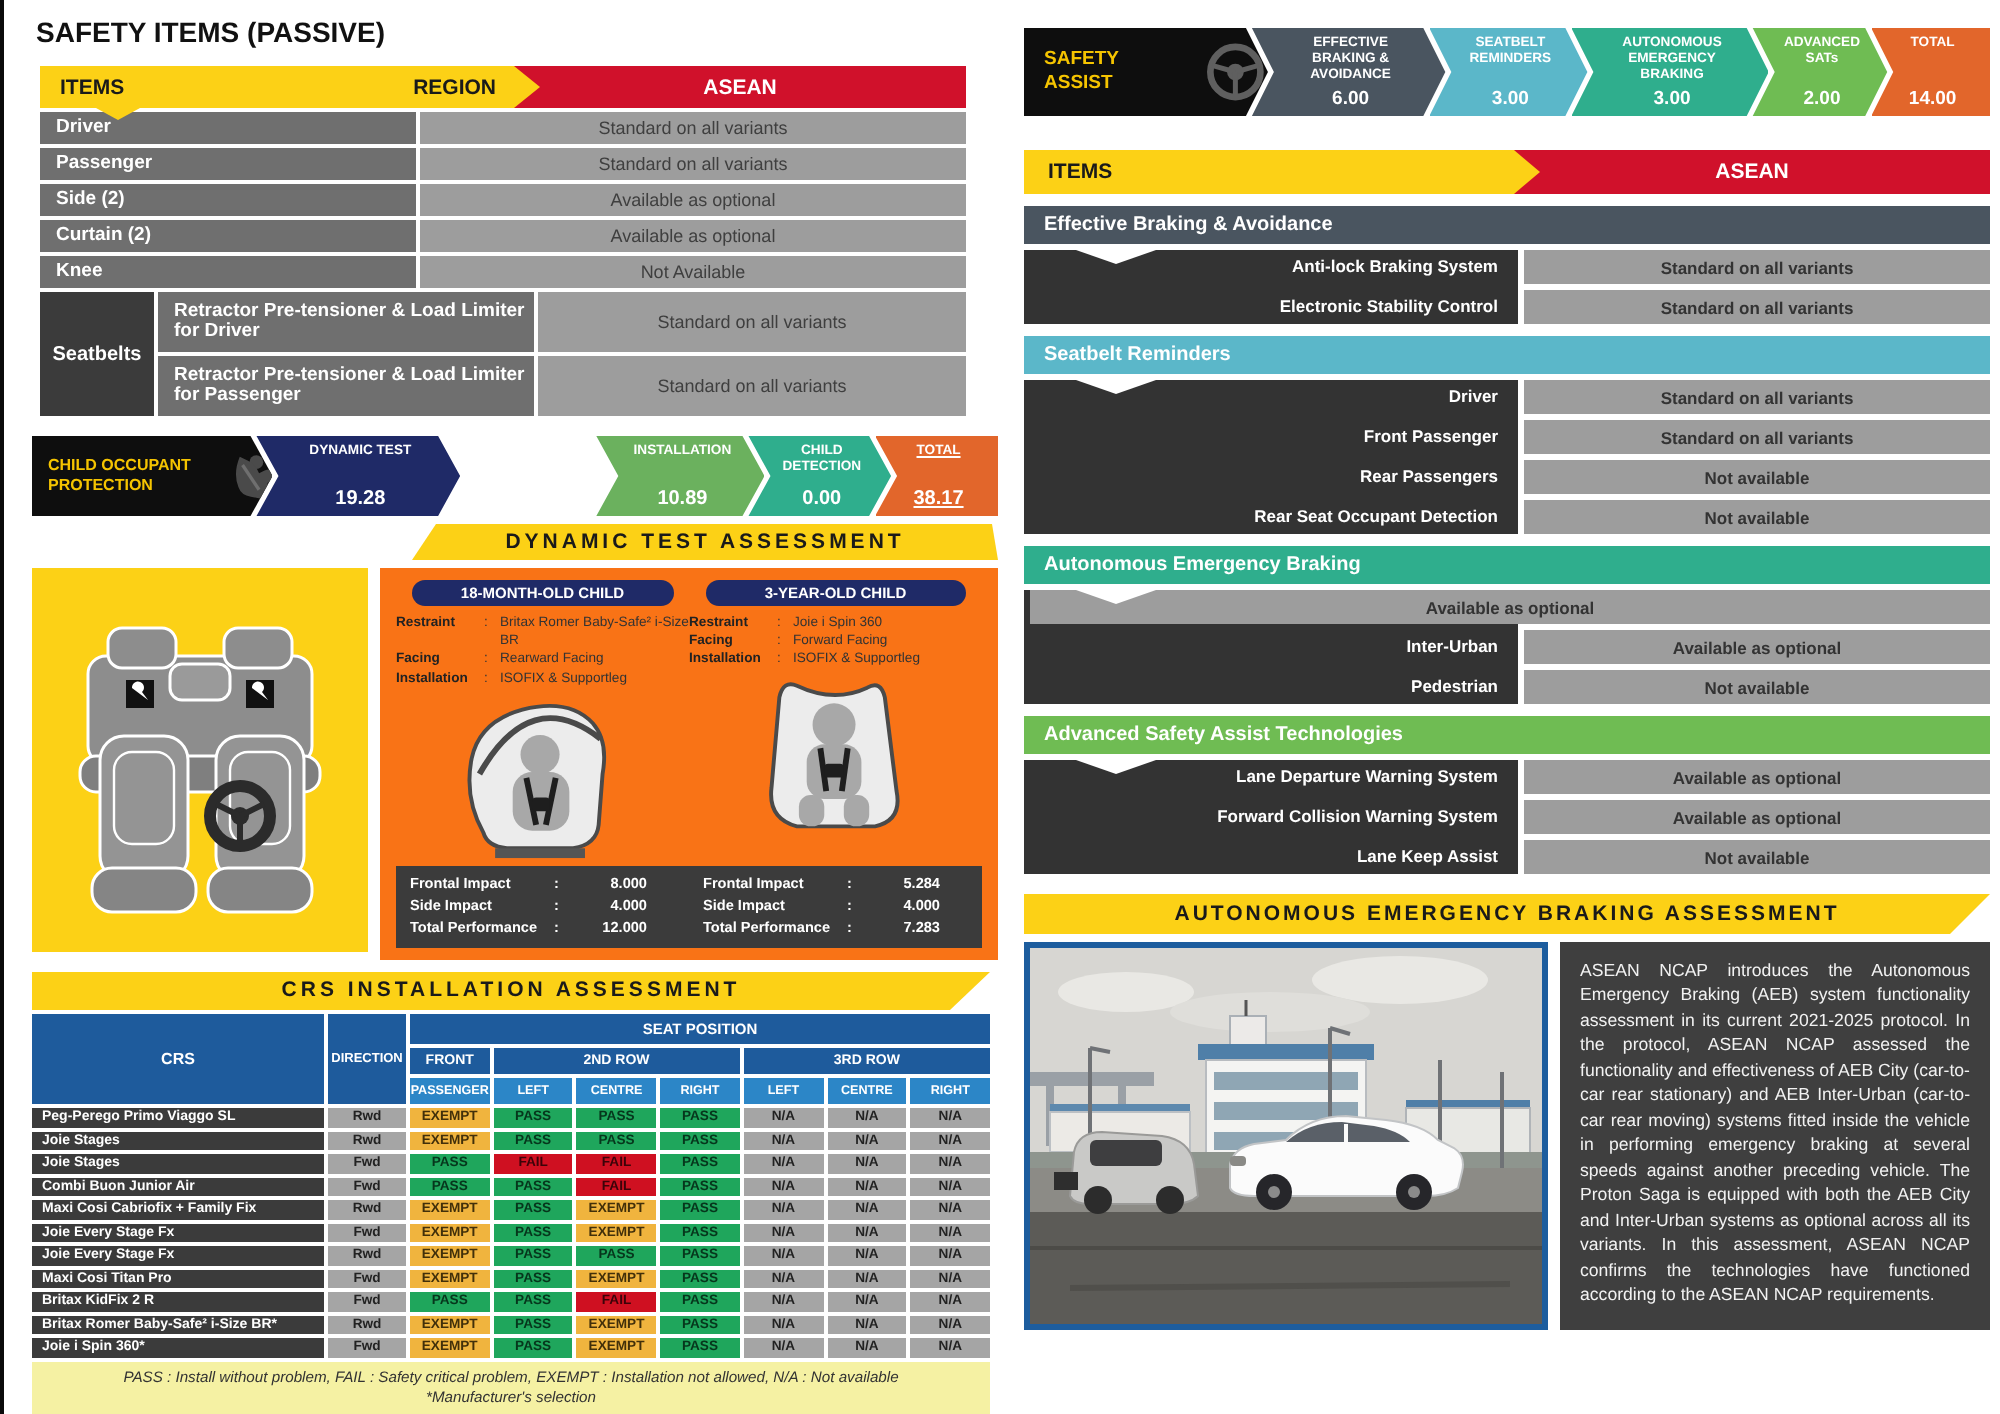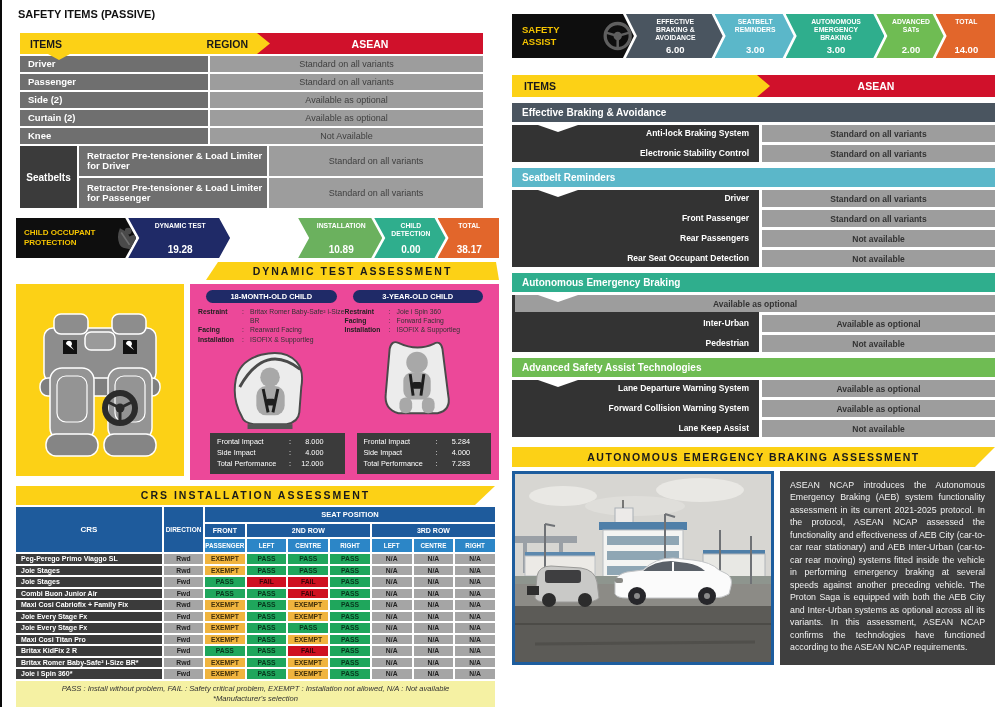--- a/index.html
+++ b/index.html
@@ -15,21 +15,21 @@
                    letter-spacing:2px; font-size:10.5px; }
   .seg { color:#fff; display:flex; flex-direction:column; justify-content:space-between;
          align-items:center; text-align:center; padding:4px 12px 3px 14px; }
   .seg .seg-label { font-size:6.8px; font-weight:bold; line-height:1.15; }
   .seg .seg-value { font-size:10px; font-weight:bold; }
   .arrow-start { clip-path:polygon(0 0, calc(100% - 11px) 0, 100% 50%, calc(100% - 11px) 100%, 0 100%); }
   .arrow-mid   { clip-path:polygon(0 0, calc(100% - 11px) 0, 100% 50%, calc(100% - 11px) 100%, 0 100%, 11px 50%); margin-left:-8px; }
   .arrow-end   { clip-path:polygon(0 0, 100% 0, 100% 100%, 0 100%, 11px 50%); margin-left:-8px; }
 
   
-  .p-title { position:absolute; top:8px; left:2px; font-size:11px; font-weight:bold; color:#111; }
+  .p-title { position:absolute; top:8px; left:2px; font-size:14px; font-weight:bold; color:#111; }
 
   .passive { position:absolute; top:33px; left:4px; width:463px; }
   .pt-header { display:flex; height:21px; position:relative; }
   .pt-yellow { width:250px; background:#fcd116; z-index:2; display:flex; justify-content:space-between;
                align-items:center; padding:0 22px 0 10px; font-size:10.5px; font-weight:bold; color:#1a1a1a;
                clip-path:polygon(0 0, calc(100% - 13px) 0, 100% 50%, calc(100% - 13px) 100%, 0 100%); }
   .pt-red { flex:1; margin-left:-13px; background:#d0112b; color:#fff; font-weight:bold; font-size:10.5px;
             display:flex; align-items:center; justify-content:center; }
   .pt-notch { position:absolute; top:21px; left:28px; width:22px; height:6px; background:#fcd116;
               clip-path:polygon(0 0,100% 0,50% 100%); z-index:3; }
@@ -49,29 +49,29 @@
   .cop-black { width:122px; background:#0e0e0e; display:flex; align-items:center; padding-left:8px; gap:2px; z-index:1; }
   .cop-title { color:#f5c400; font-weight:bold; font-size:8px; line-height:1.2; }
   .cop-seg1 { width:103px; z-index:1; } .cop-seg2 { width:85px;margin-top:45px; } .cop-seg3 { width:85px; }
   .cop-seg4 { width:72px; } .cop-seg5 { width:62px; }
 
   .dt-banner { position:absolute; top:262px; left:190px; width:293px; height:18px; line-height:18px;
                clip-path:polygon(12px 0, calc(100% - 3px) 0, 100% 100%, 0 100%); }
 
   .dyn-row { position:absolute; top:284px; left:0; width:483px; height:196px; display:flex; }
   .seat-box { width:168px; height:192px; background:#fcd116; padding:8px; }
-  .dyn-panel { flex:1; margin-left:6px; background:#ec4899; padding:6px 8px; display:flex; gap:0; }
+  .dyn-panel { flex:1; margin-left:6px; background:#f97316; padding:6px 8px; display:flex; gap:0; }
   .child-card { flex:1; display:flex; flex-direction:column; }
   .cc-pill { background:#1f2a67; color:#fff; font-weight:bold; font-size:7.5px; text-align:center;
              border-radius:7px; height:13px; line-height:13px; margin:0 8px; }
   .cc-details { margin-top:4px; }
   .cc-line { display:grid; grid-template-columns:44px 8px auto; font-size:6.8px; line-height:1.35; color:#333; }
   .cc-line .k { font-weight:bold; color:#222; }
   .cc-seat { margin:2px auto 0; }
-  .cc-score { margin-top:auto; background:#3b3b3b; color:#fff; padding:4px 7px; font-size:7.3px; font-weight:normal;margin-left:12px; }
+  .cc-score { margin-top:auto; background:#3b3b3b; color:#fff; padding:4px 7px; font-size:7.3px; font-weight:bold; }
   .cc-srow { display:flex; line-height:1.5; }
   .cc-srow .sk { flex:0 0 72px; } .cc-srow .sc { flex:0 0 8px; }
   .cc-srow .sv { flex:1; text-align:right; padding-right:14px; }
 
   .crs-banner { position:absolute; top:486px; left:0; width:479px; height:19px; line-height:19px;
                 clip-path:polygon(0 0, 100% 0, calc(100% - 20px) 100%, 0 100%); }
   .crs-table { position:absolute; top:507px; left:0; width:479px; }
   .crs-grid { display:grid; grid-template-columns:146px 39px repeat(7,1fr); gap:2px; }
   .crs-hgrid { grid-template-rows:15px 13px 13px; margin-bottom:2px; }
   .crs-hcell { background:#1e5b9c; color:#fff; font-weight:bold; display:flex; align-items:center; justify-content:center; }
@@ -205,21 +205,21 @@
       <div class="seg-value">8.00</div>
     </div>
     <div class="seg arrow-mid cop-seg3" style="background-color: rgb(107, 177, 94);">
       <div class="seg-label">INSTALLATION</div>
       <div class="seg-value">10.89</div>
     </div>
     <div class="seg arrow-mid cop-seg4" style="background-color: rgb(47, 174, 141);">
       <div class="seg-label">CHILD DETECTION</div>
       <div class="seg-value">0.00</div>
     </div>
-    <div class="seg arrow-end cop-seg5" style="background-color: rgb(226, 102, 43);">
+    <div class="seg arrow-end cop-seg5" style="background-color: rgb(226, 102, 43); text-decoration: underline;">
       <div class="seg-label">TOTAL</div>
       <div class="seg-value">38.17</div>
     </div>
   </div>
 
   <div class="dt-banner banner-yellow">DYNAMIC TEST ASSESSMENT</div>
 
   <div class="dyn-row">
     <div class="seat-box">
       <svg width="152" height="176" viewBox="0 0 152 176">

